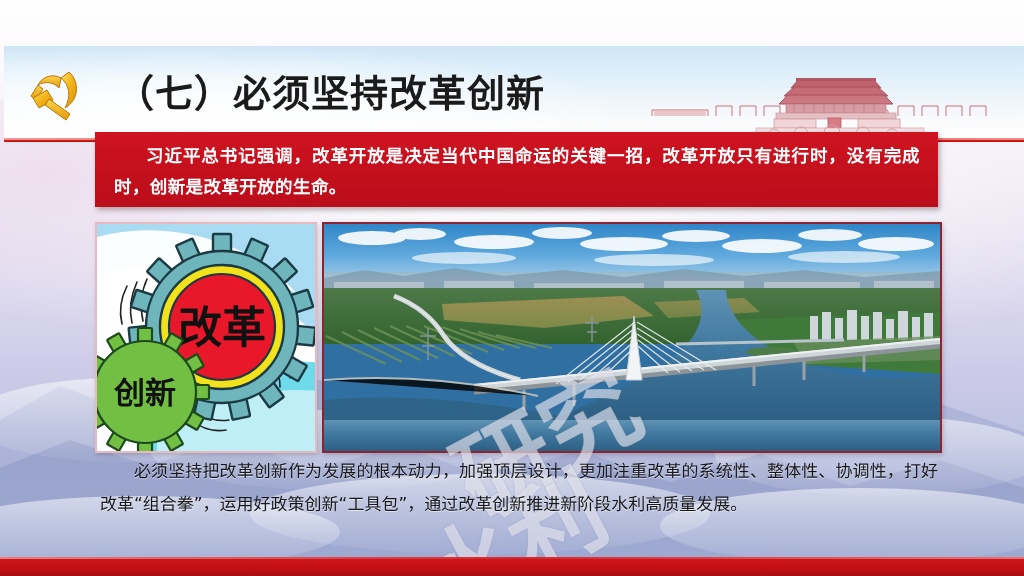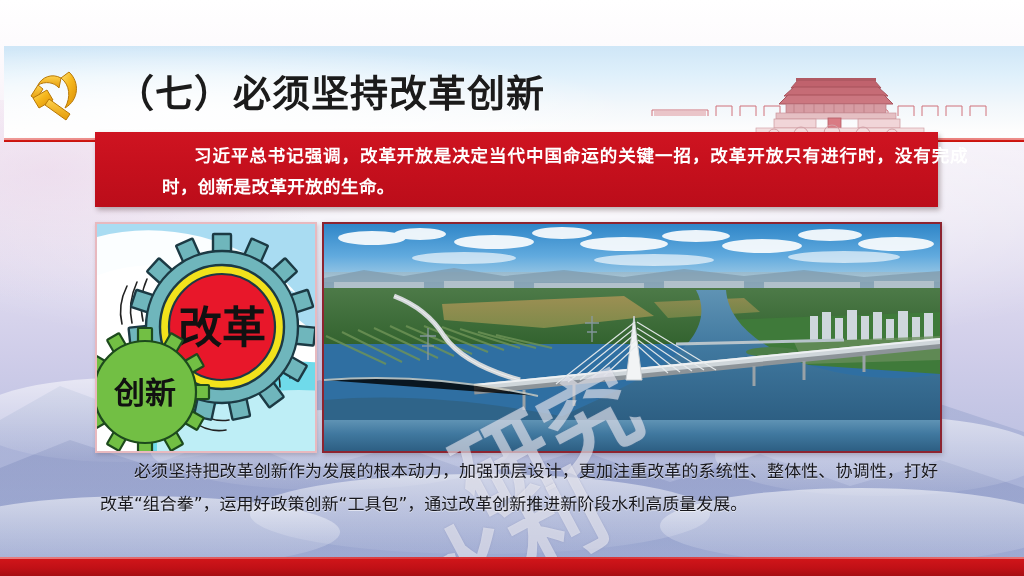--- a/index.html
+++ b/index.html
@@ -62,21 +62,20 @@
     position:absolute;left:95px;top:132px;width:843px;height:75px;
     background:linear-gradient(180deg,#cf1421 0%,#c6101d 45%,#bb0d1a 100%);
     box-shadow:2px 3px 5px rgba(40,10,10,.30);
   }
   #quote-text{
     position:absolute;left:19px;top:9px;width:806px;
     font-family:"DejaVu Sans","Liberation Sans",sans-serif;
     font-size:17.5px;font-weight:bold;color:#ffffff;
     line-height:31px;letter-spacing:.4px;text-indent:32px;
     text-align:justify;
-    margin-left:48px;
   }
 
   
   #gear-panel{
     position:absolute;left:95px;top:222px;width:218px;height:227px;
     border:2px solid #e8b9bf;background:#a9dcf2;overflow:hidden;
     box-shadow:1px 2px 4px rgba(60,40,60,.22);
     text-decoration:underline;
   }
   #photo-panel{

